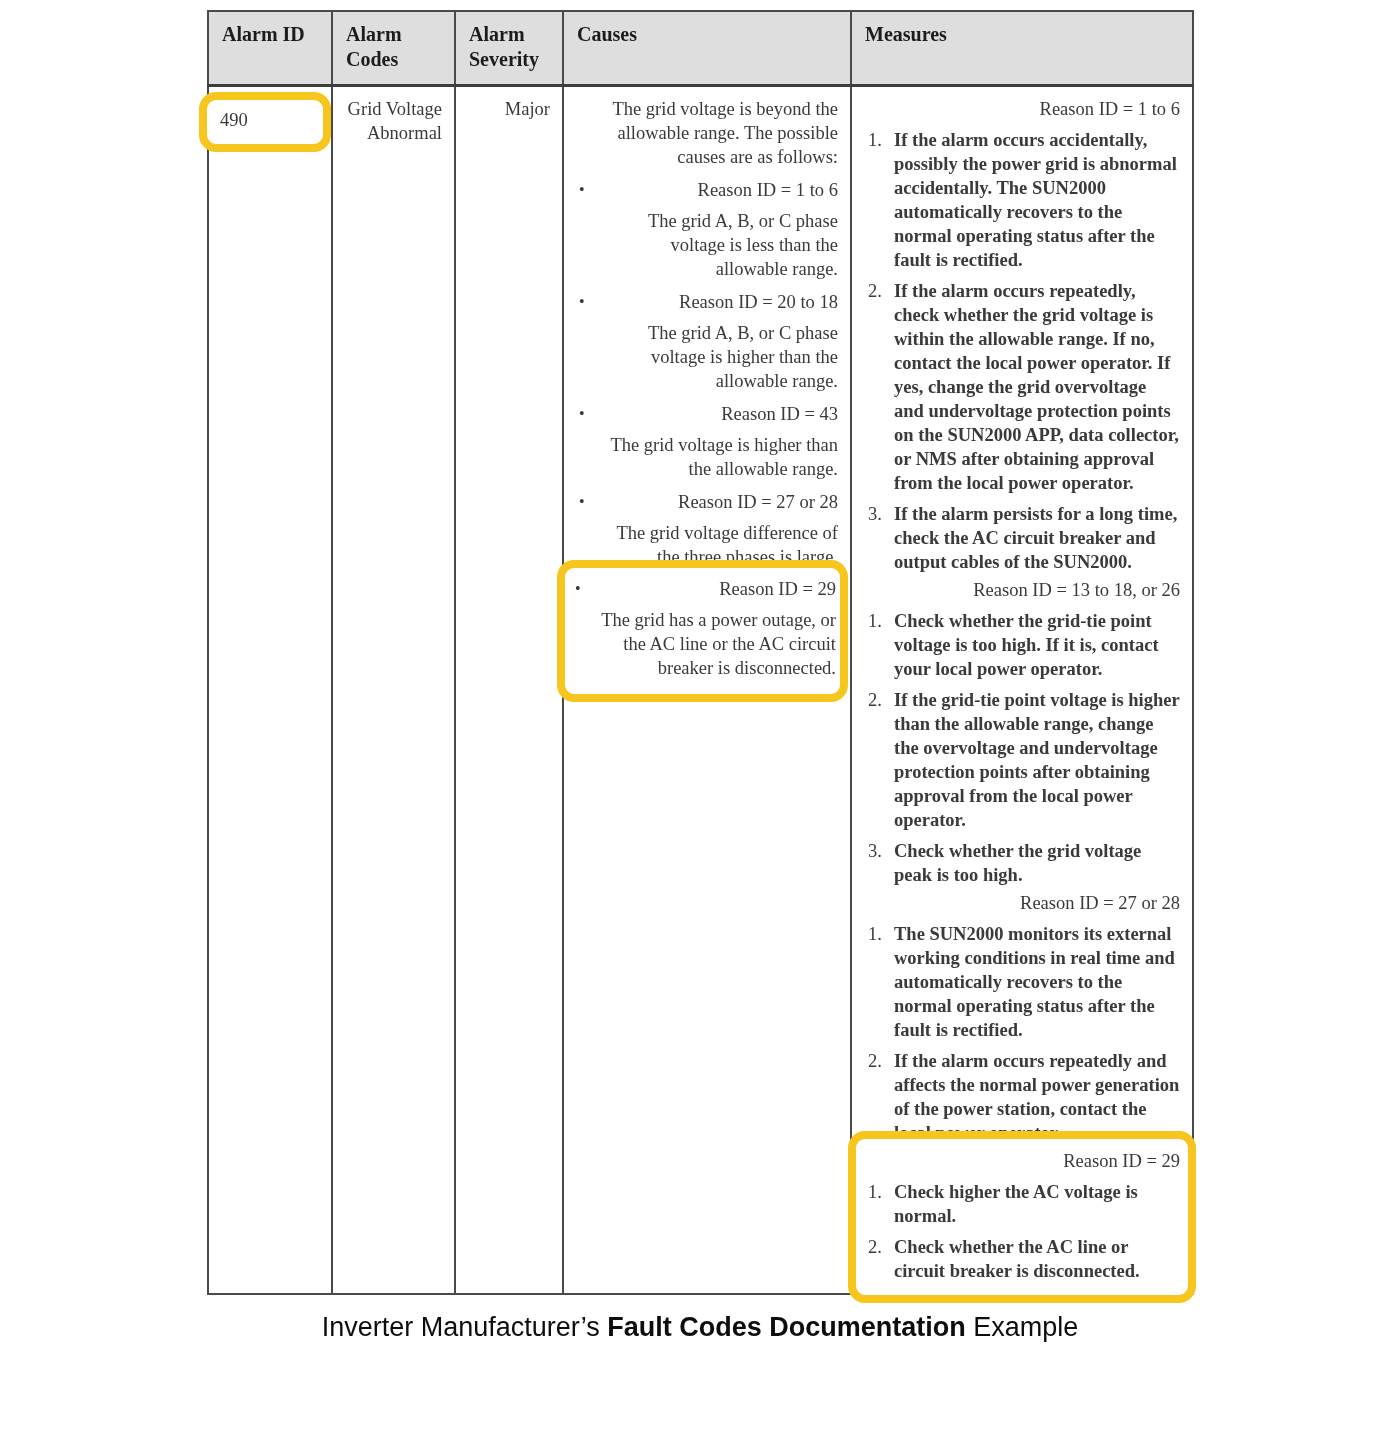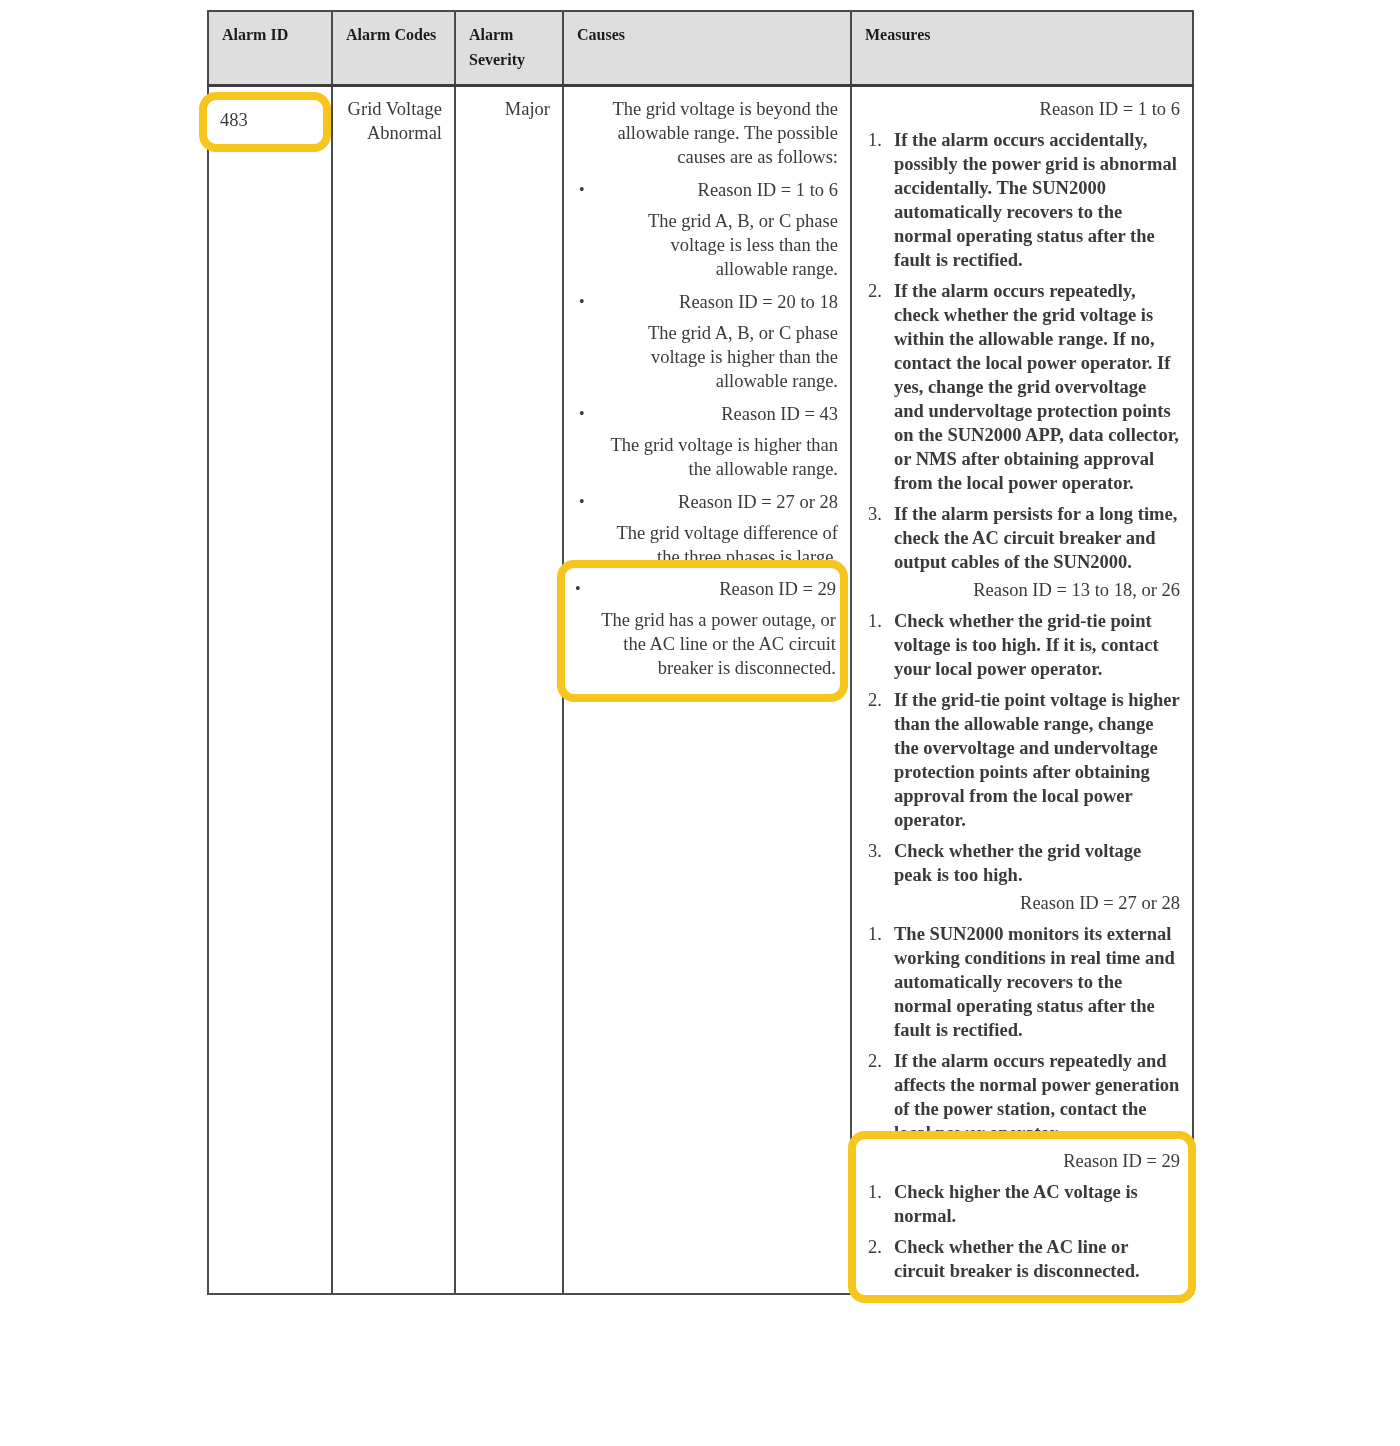--- a/index.html
+++ b/index.html
@@ -23,21 +23,21 @@
     border-collapse: collapse;
     table-layout: fixed;
     width: 985px;
     margin: 10px 0 0 207px;
     border: 2px solid var(--border);
   }
   .fault-table th {
     background: var(--header_bg);
     border: 2px solid var(--border);
     border-bottom: 3px solid #3d3d3d;
-    font-size: 16px;
+    font-size: 20px;
     line-height: 25px;
     font-weight: bold;
     color: #1c1c1c;
     text-align: left;
     vertical-align: top;
     padding: 10px 10px 12px 13px;
   }
   .fault-table td {
     border-left: 2px solid var(--border);
     vertical-align: top;
@@ -113,21 +113,21 @@
         <th>Alarm Severity</th>
         <th>Causes</th>
         <th>Measures</th>
       </tr>
     </thead>
     <tbody>
       <tr>
 
         <td>
           <div class="hl-box hl-id">
-            <span>483</span>
+            <span>490</span>
           </div>
         </td>
 
         <td>
           <p>Grid Voltage Abnormal</p>
         </td>
 
         <td>
           <p>Major</p>
         </td>
@@ -236,14 +236,17 @@
                 <span class="stext">Check whether the AC line or circuit breaker is disconnected.</span>
               </div>
             </div>
           </div>
 
         </td>
       </tr>
     </tbody>
   </table>
 
+  <div class="caption">
+    <span>Inverter Manufacturer’s </span><b>Fault Codes Documentation</b><span> Example</span>
+  </div>
 
 </div>
 
 </body></html>

